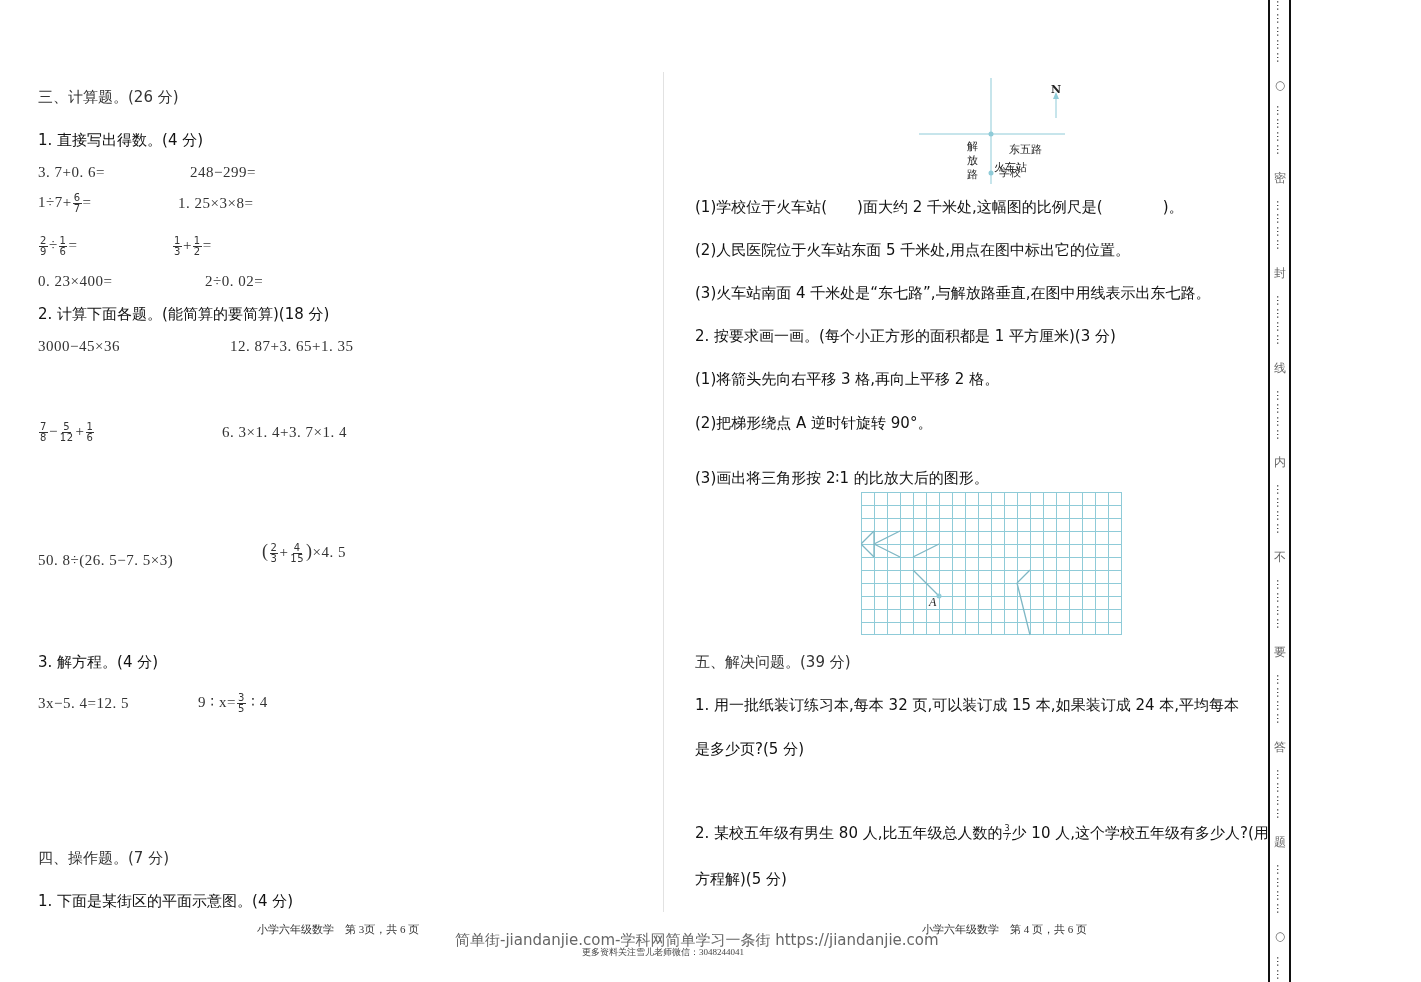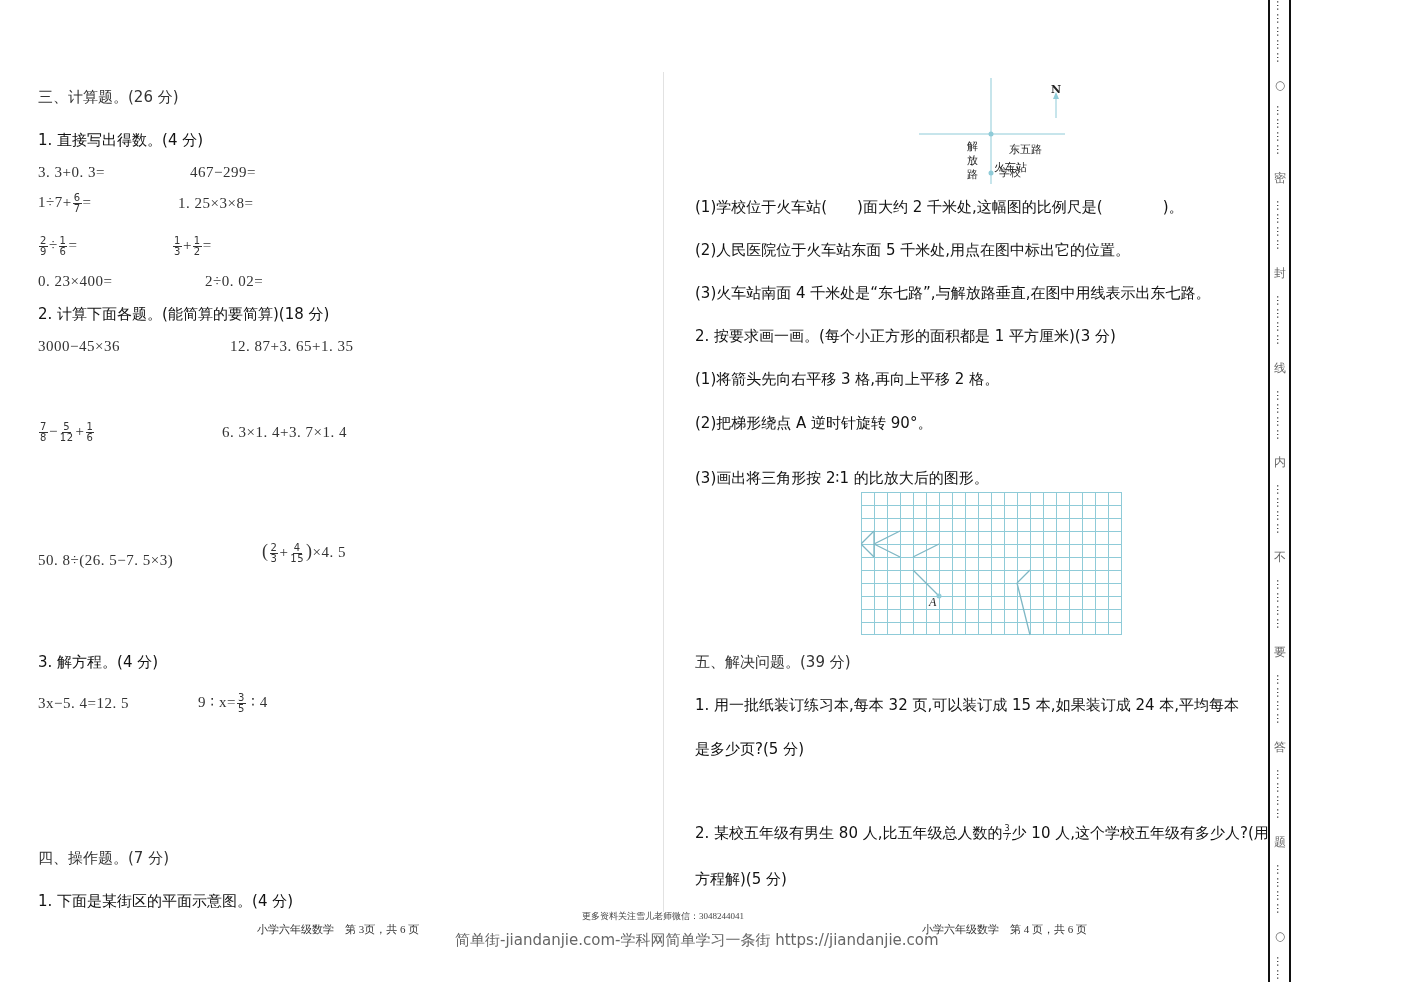--- a/index.html
+++ b/index.html
@@ -14,32 +14,32 @@
   .frac .num { border-bottom:1px solid #333; padding:0 1px; }
   .frac .den { padding:0 1px; }
   .divider { position:absolute; left:663px; top:72px; width:1px; height:840px; background:#e2e2e2; }
   .margin-line { position:absolute; top:0; height:982px; width:2px; background:#111; }
   .margin-strip { position:absolute; left:1270px; top:0; width:20px; height:982px;
                   display:flex; flex-direction:column; align-items:center; justify-content:space-between;
                   font-size:12px; color:#555; }
   .dots { writing-mode:vertical-rl; letter-spacing:2px; font-size:11px; color:#444; line-height:1; }
   .mchar { font-size:12px; color:#666; margin:4px 0; }
   .footer { font-size:11px; color:#333; font-family:"Liberation Serif","DejaVu Serif",serif; }
-  .wm-small { font-size:9px; color:#444; font-family:"Liberation Serif","DejaVu Serif",serif; }
+  .wm-small { font-size:9px; color:#444; font-family:"Liberation Serif","DejaVu Serif",serif;margin-top:36px; }
   .watermark { font-size:15px; color:#666; }
   .map-label { font-size:11px; color:#222; font-family:"DejaVu Serif",serif; }
 </style>
 </head>
 <body>
 
 <div class="abs sec-title" style="left:38px;top:88px;">三、计算题。(26 分)</div>
 <div class="abs q-title" style="left:38px;top:131px;">1. 直接写出得数。(4 分)</div>
 
-<div class="abs expr" style="left:38px;top:164px;">3. 3+0. 3=</div>
-<div class="abs expr" style="left:190px;top:164px;">467−299=</div>
+<div class="abs expr" style="left:38px;top:164px;">3. 7+0. 6=</div>
+<div class="abs expr" style="left:190px;top:164px;">248−299=</div>
 
 <div class="abs expr" style="left:38px;top:193px;">
   <span>1÷7+</span><span class="frac">
       <span class="num">6</span>
       <span class="den">7</span>
     </span>=
 </div>
 <div class="abs expr" style="left:178px;top:195px;">1. 25×3×8=</div>
 
 <div class="abs expr" style="left:38px;top:236px;">

